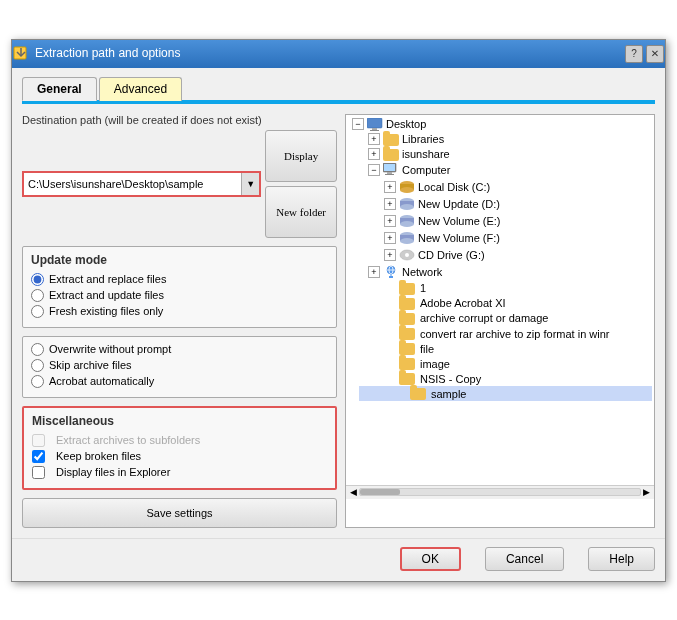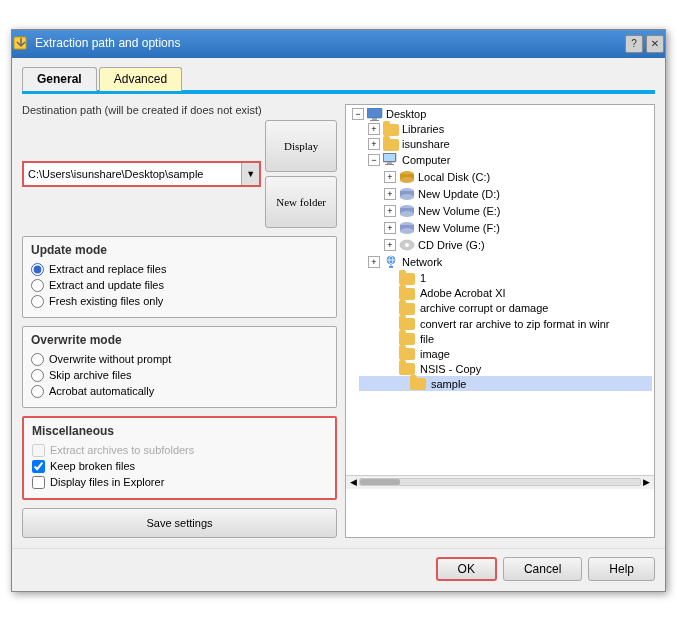--- a/index.html
+++ b/index.html
@@ -161,21 +161,21 @@
       display: flex;
       align-items: center;
       gap: 5px;
       margin-bottom: 3px;
       font-size: 11px;
     }
     .radio-item input[type=radio] { margin: 0; }
     .checkbox-item {
       display: flex;
       align-items: center;
-      gap: 5px;
+      gap: 11px;
       margin-bottom: 3px;
       font-size: 11px;
     }
     .checkbox-item input[type=checkbox] { margin: 0; }
     .misc-box {
       border: 2px solid #e05555;
       padding: 6px 8px;
       margin-bottom: 8px;
       background: #f8f8f8;
       border-radius: 2px;
@@ -262,21 +262,21 @@
     .scrollbar-thumb {
       width: 40px;
       height: 100%;
       background: #b0b0b0;
       border-radius: 2px;
     }
     
     .dialog-footer {
       display: flex;
       justify-content: flex-end;
-      gap: 6px;
+      gap: 24px;
       padding: 8px 10px 10px;
       border-top: 1px solid #ddd;
     }
     .footer-btn {
       padding: 4px 20px;
       background: linear-gradient(to bottom, #f5f5f5, #dcdcdc);
       border: 1px solid #aaa;
       border-radius: 3px;
       cursor: pointer;
       font-size: 12px;
@@ -344,21 +344,20 @@
             <input type="radio" name="update" id="extract_update" style="">
             <label for="extract_update">Extract and update files</label>
           </div>
           <div class="radio-item">
             <input type="radio" name="update" id="fresh_existing" style="">
             <label for="fresh_existing">Fresh existing files only</label>
           </div>
         </div>
 
         <div class="section-box">
-          <div class="section-label">Overwrite mode</div>
           <div class="radio-item">
             <input type="radio" name="overwrite" id="overwrite_no_prompt" style="">
             <label for="overwrite_no_prompt">Overwrite without prompt</label>
           </div>
           <div class="radio-item">
             <input type="radio" name="overwrite" id="skip_existing" style="">
             <label for="skip_existing">Skip archive files</label>
           </div>
           <div class="radio-item">
             <input type="radio" name="overwrite" id="rename_auto" style="">

